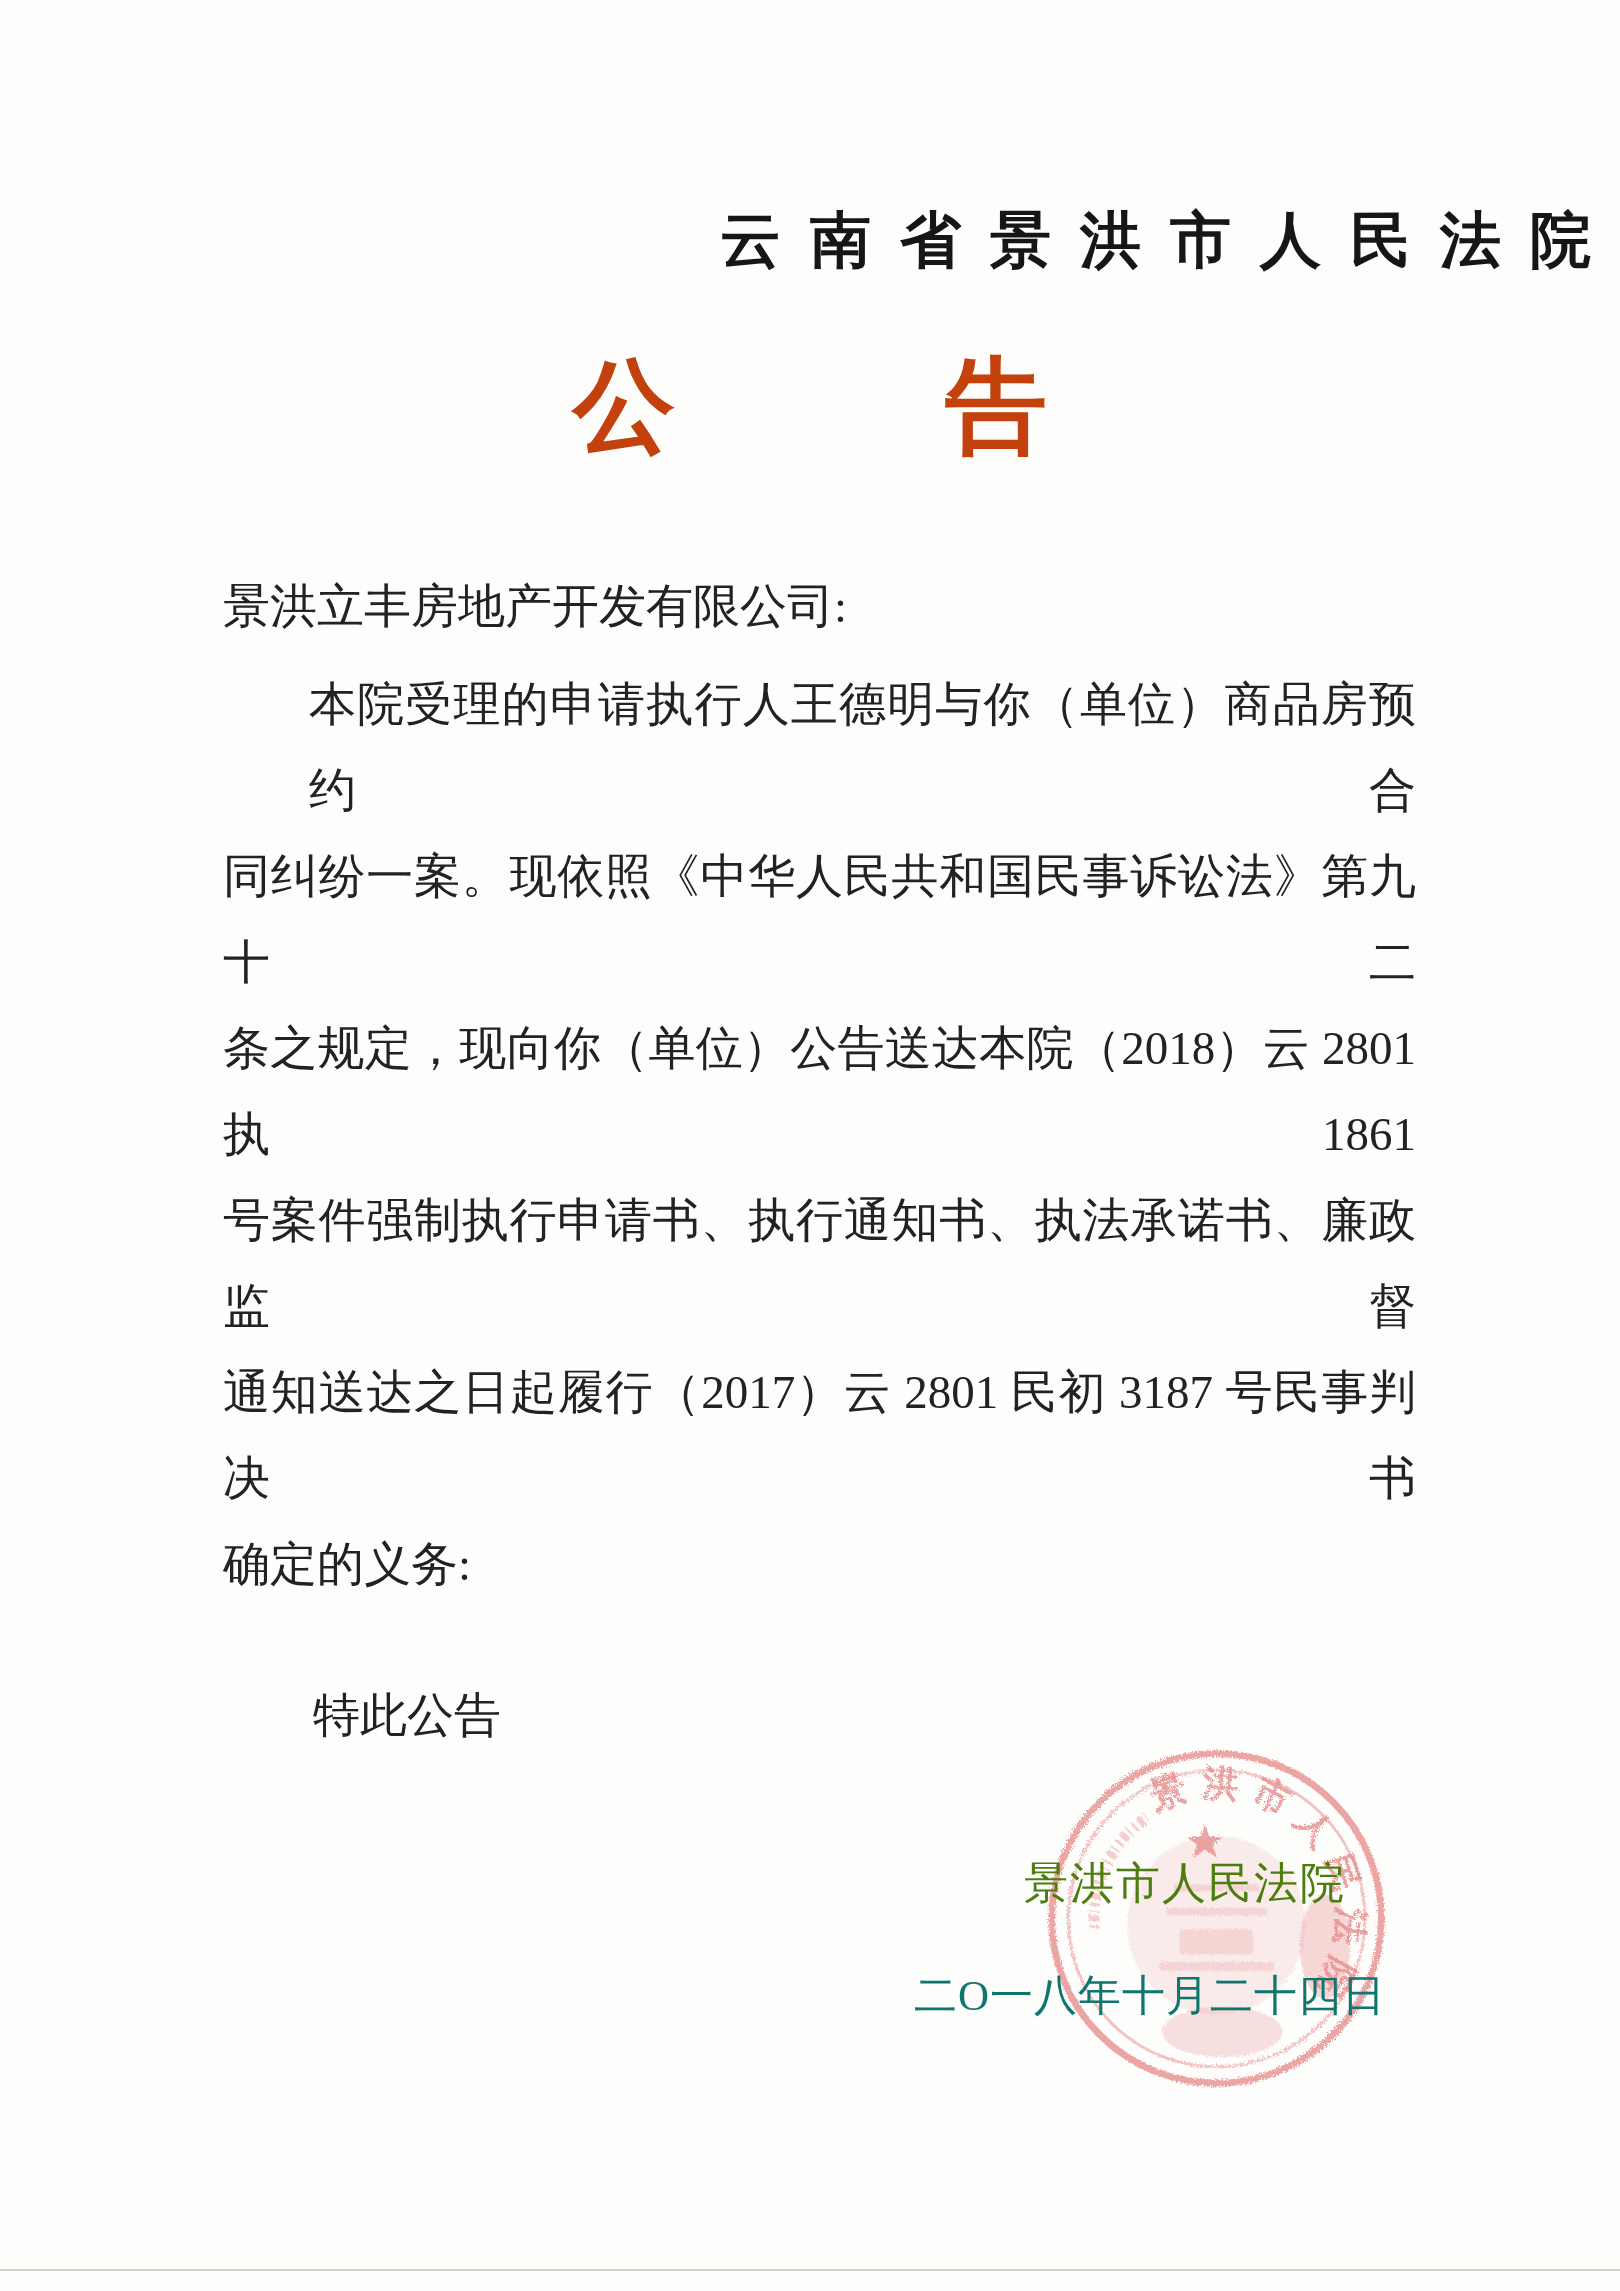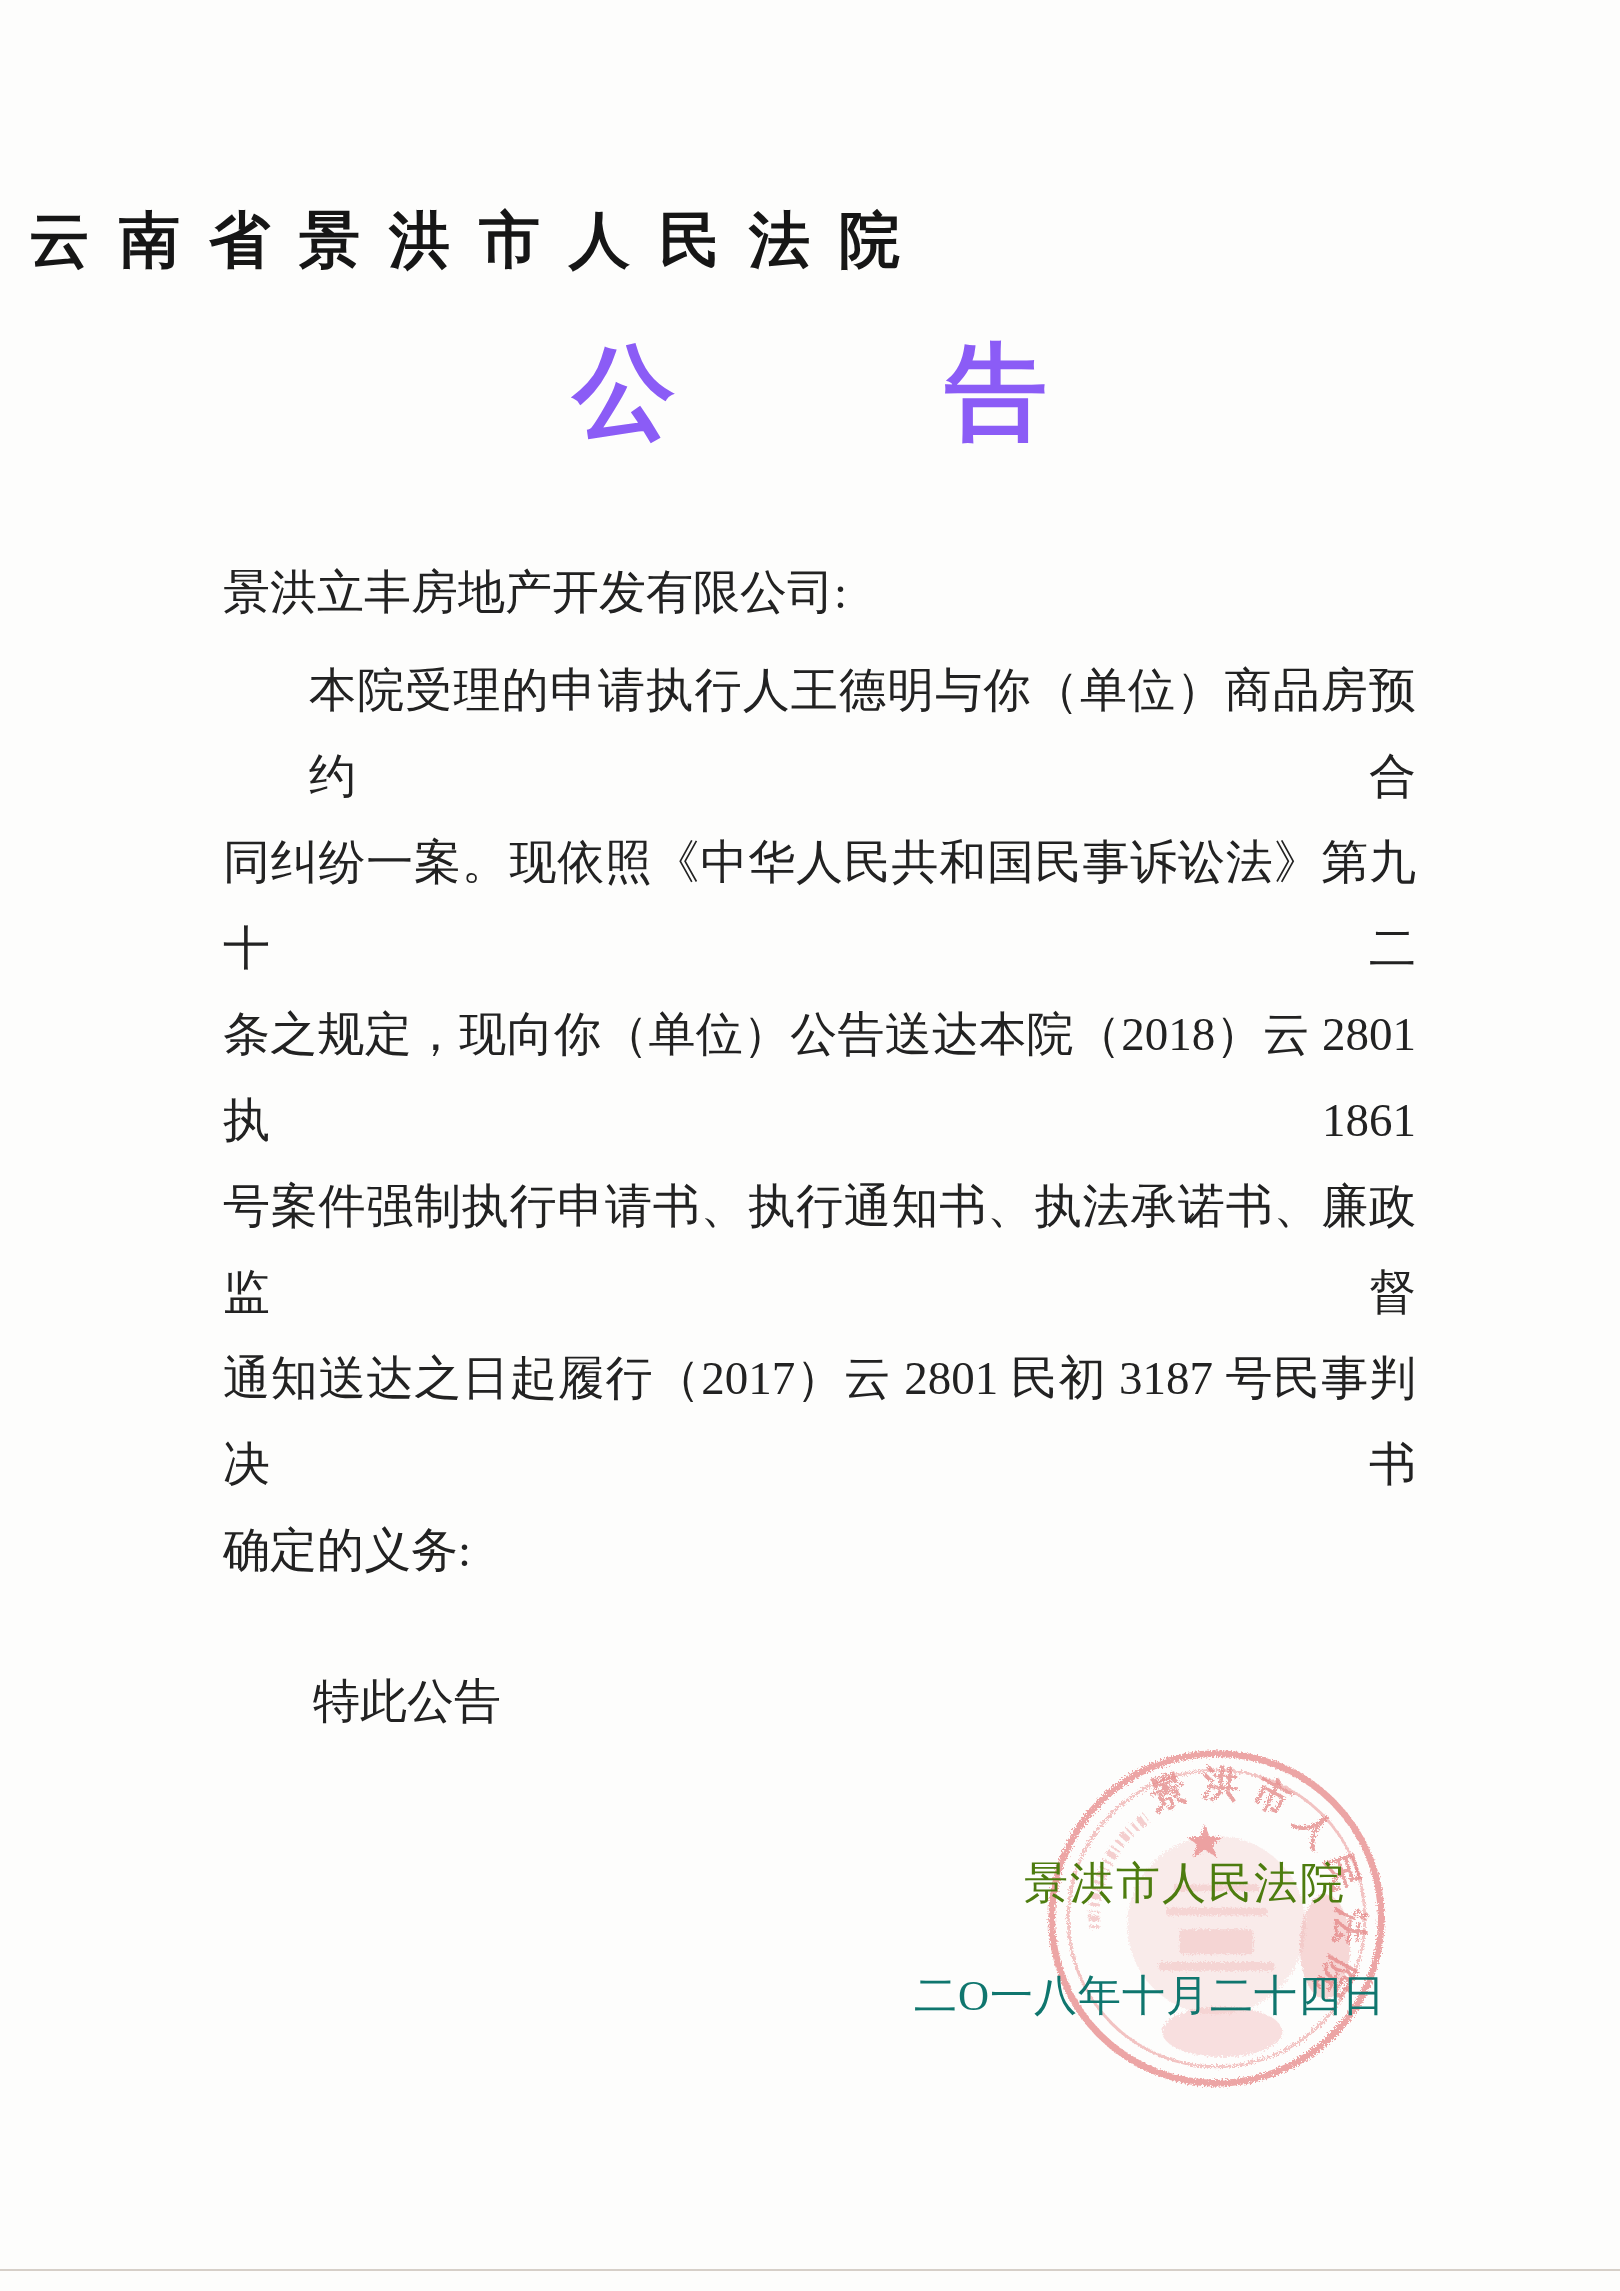--- a/index.html
+++ b/index.html
@@ -8,38 +8,38 @@
     width:1620px;height:2292px;
     margin:0 auto;
     background:#fdfdfc;
     overflow:hidden;
     color:#1f1f1f;
     font-family:"Liberation Serif","DejaVu Serif",serif;
     box-sizing:border-box;
     padding-top:201px;
   }
   .court-header{
-    text-align:left;
+    text-align:right;
     font-size:61px;
     font-weight:bold;
     line-height:80px;
     letter-spacing:29px;
     padding-left:29px;
     color:#161616;
     white-space:nowrap;
   }
   .notice-title{
     text-align:center;
     font-size:102px;
     font-weight:bold;
     line-height:129px;
-    margin-top:47px;
+    margin-top:61px;
     letter-spacing:270px;
     padding-left:270px;
-    color:#8b5cf6;
+    color:#c2410c;
     white-space:nowrap;
   }
   .content{
     margin-left:223px;
     margin-right:204px;
     font-size:47px;
     line-height:86px;
     color:#222;
   }
   .addressee{margin-top:92px;}

